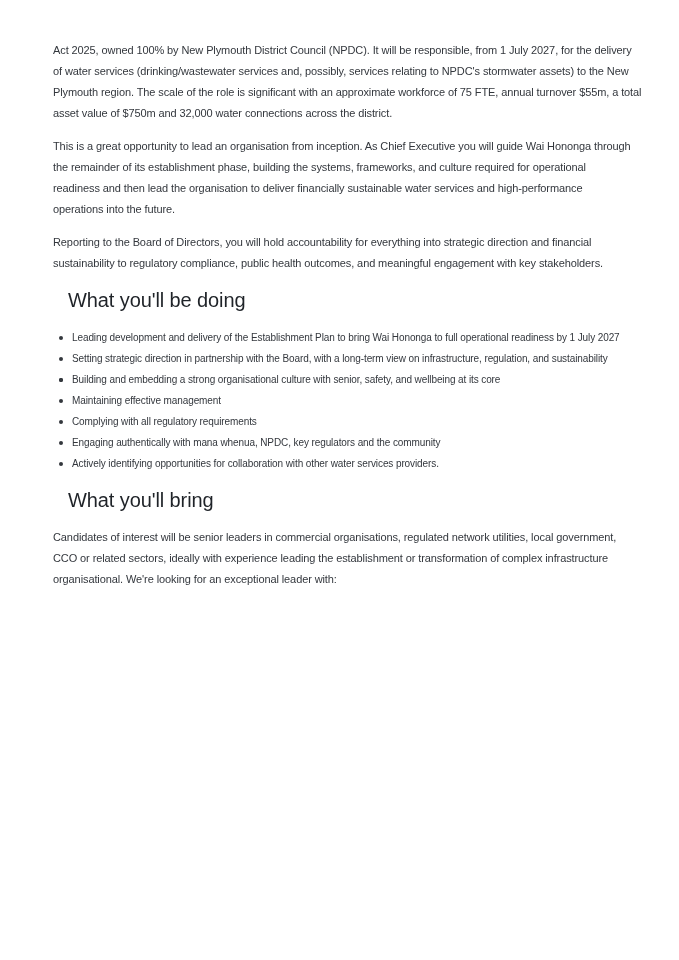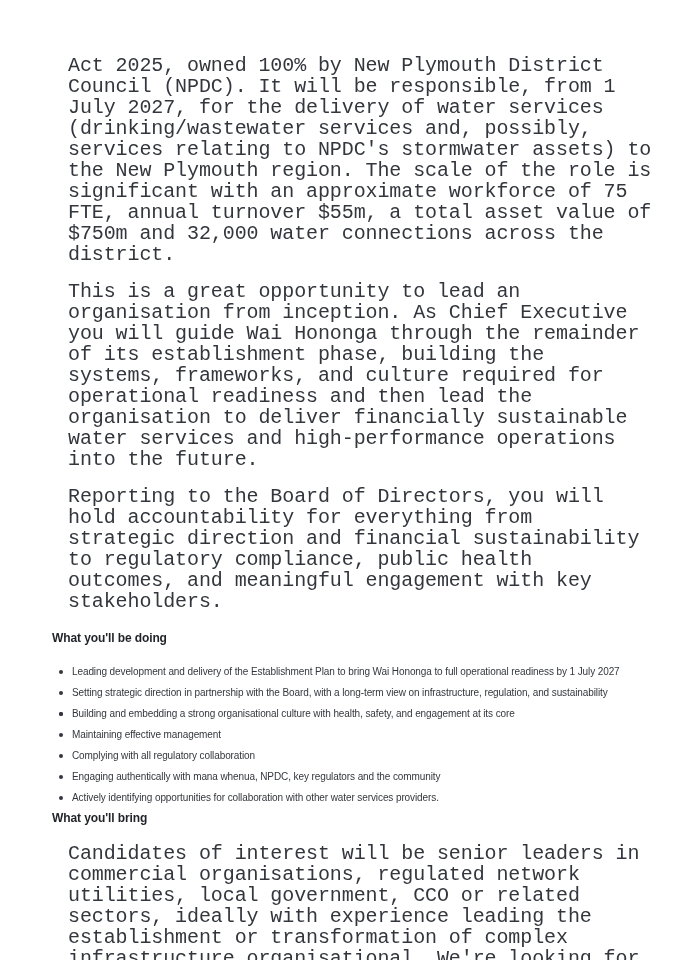--- a/index.html
+++ b/index.html
@@ -3,28 +3,28 @@
 <meta charset="utf-8">
 <style>
   html, body { margin: 0; padding: 0; background: #ffffff; }
   body {
     width: 679px; height: 960px; overflow: hidden;
     font-family: "Liberation Sans", "DejaVu Sans", sans-serif;
     color: #33373d;
   }
   .page { position: relative; padding: 39px 40px 0 52px; }
   p.para {
-    margin: 16px; font-size: 20px; line-height: 21px; letter-spacing: -0.1px; font-family: Liberation Mono, monospace;
+    margin: 1px; font-size: 11px; line-height: 21px; letter-spacing: -0.1px;
   }
   p.para + p.para { margin-top: 12px; }
   .p1 { width: 590px; }
   .p2 { margin-top: 12px !important; width: 580px; }
   .p3 { width: 580px; }
   h3.heading {
-    margin: 0; font-weight: bold; font-size: 12px; line-height: 21px;
+    margin: 16px; font-weight: normal; font-size: 20px; line-height: 21px;
     color: #1f2328; letter-spacing: -0.1px;
   }
   .h-doing { margin-top: 34px; }
   .h-bring { margin-top: 42px; }
   ul.bullets {
     list-style: none; margin: 12px 0 0 0; padding: 0; width: 580px;
   }
   ul.bullets li {
     position: relative; padding-left: 20px;
     font-size: 10px; line-height: 21px; letter-spacing: -0.1px;
@@ -34,29 +34,29 @@
     border-radius: 50%; background: #33373d;
   }
   .p-bring { margin-top: 14px !important; width: 580px; }
 </style>
 </head>
 <body>
 
 <div class="page">
   <p class="para p1">Act 2025, owned 100% by New Plymouth District Council (NPDC). It will be responsible, from 1 July 2027, for the delivery of water services (drinking/wastewater services and, possibly, services relating to NPDC's stormwater assets) to the New Plymouth region. The scale of the role is significant with an approximate workforce of 75 FTE, annual turnover $55m, a total asset value of $750m and 32,000 water connections across the district.</p>
   <p class="para p2">This is a great opportunity to lead an organisation from inception. As Chief Executive you will guide Wai Hononga through the remainder of its establishment phase, building the systems, frameworks, and culture required for operational readiness and then lead the organisation to deliver financially sustainable water services and high-performance operations into the future.</p>
-  <p class="para p3">Reporting to the Board of Directors, you will hold accountability for everything from strategic direction and financial sustainability to regulatory compliance, public health outcomes, and meaningful engagement with key stakeholders.</p>
+  <p class="para p3">Reporting to the Board of Directors, you will hold accountability for everything into strategic direction and financial sustainability to regulatory compliance, public health outcomes, and meaningful engagement with key stakeholders.</p>
 
   <h3 class="heading h-doing">What you'll be doing</h3>
   <ul class="bullets">
     <li><span class="dot"></span><span>Leading development and delivery of the Establishment Plan to bring Wai Hononga to full operational readiness by 1 July 2027</span></li>
     <li><span class="dot"></span><span>Setting strategic direction in partnership with the Board, with a long-term view on infrastructure, regulation, and sustainability</span></li>
     <li><span class="dot"></span></li>
-    <li><span class="dot"></span><span>Building and embedding a strong organisational culture with health, safety, and engagement at its core</span></li>
+    <li><span class="dot"></span><span>Building and embedding a strong organisational culture with senior, safety, and wellbeing at its core</span></li>
     <li><span class="dot"></span><span>Maintaining effective management</span></li>
-    <li><span class="dot"></span><span>Complying with all regulatory collaboration</span></li>
+    <li><span class="dot"></span><span>Complying with all regulatory requirements</span></li>
     <li><span class="dot"></span><span>Engaging authentically with mana whenua, NPDC, key regulators and the community</span></li>
     <li><span class="dot"></span><span>Actively identifying opportunities for collaboration with other water services providers.</span></li>
   </ul>
 
   <h3 class="heading h-bring">What you'll bring</h3>
   <p class="para p-bring">Candidates of interest will be senior leaders in commercial organisations, regulated network utilities, local government, CCO or related sectors, ideally with experience leading the establishment or transformation of complex infrastructure organisational. We're looking for an exceptional leader with:</p>
 </div>
 
 </body></html>

